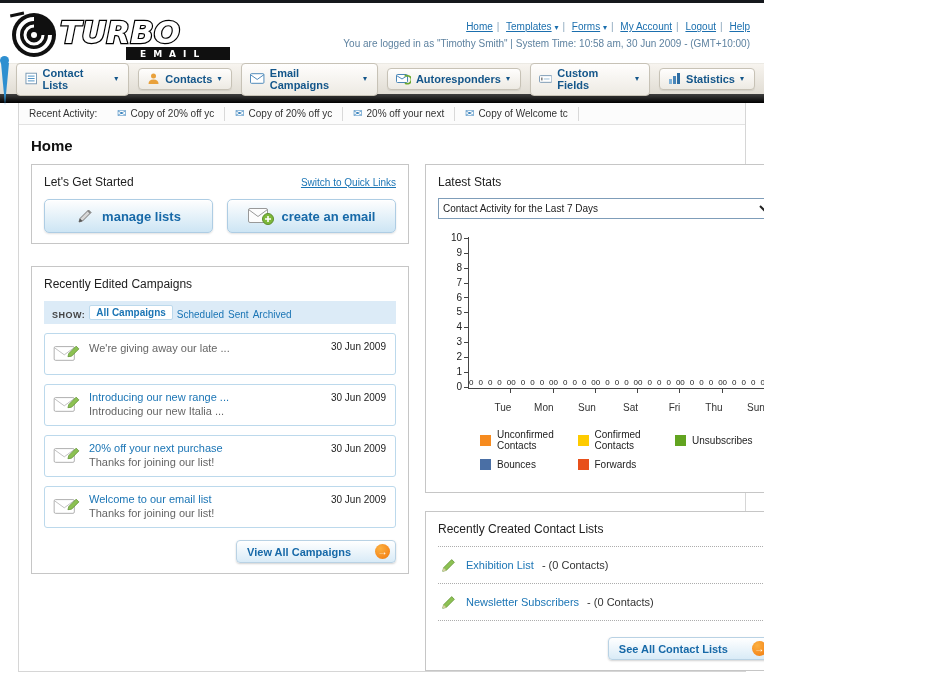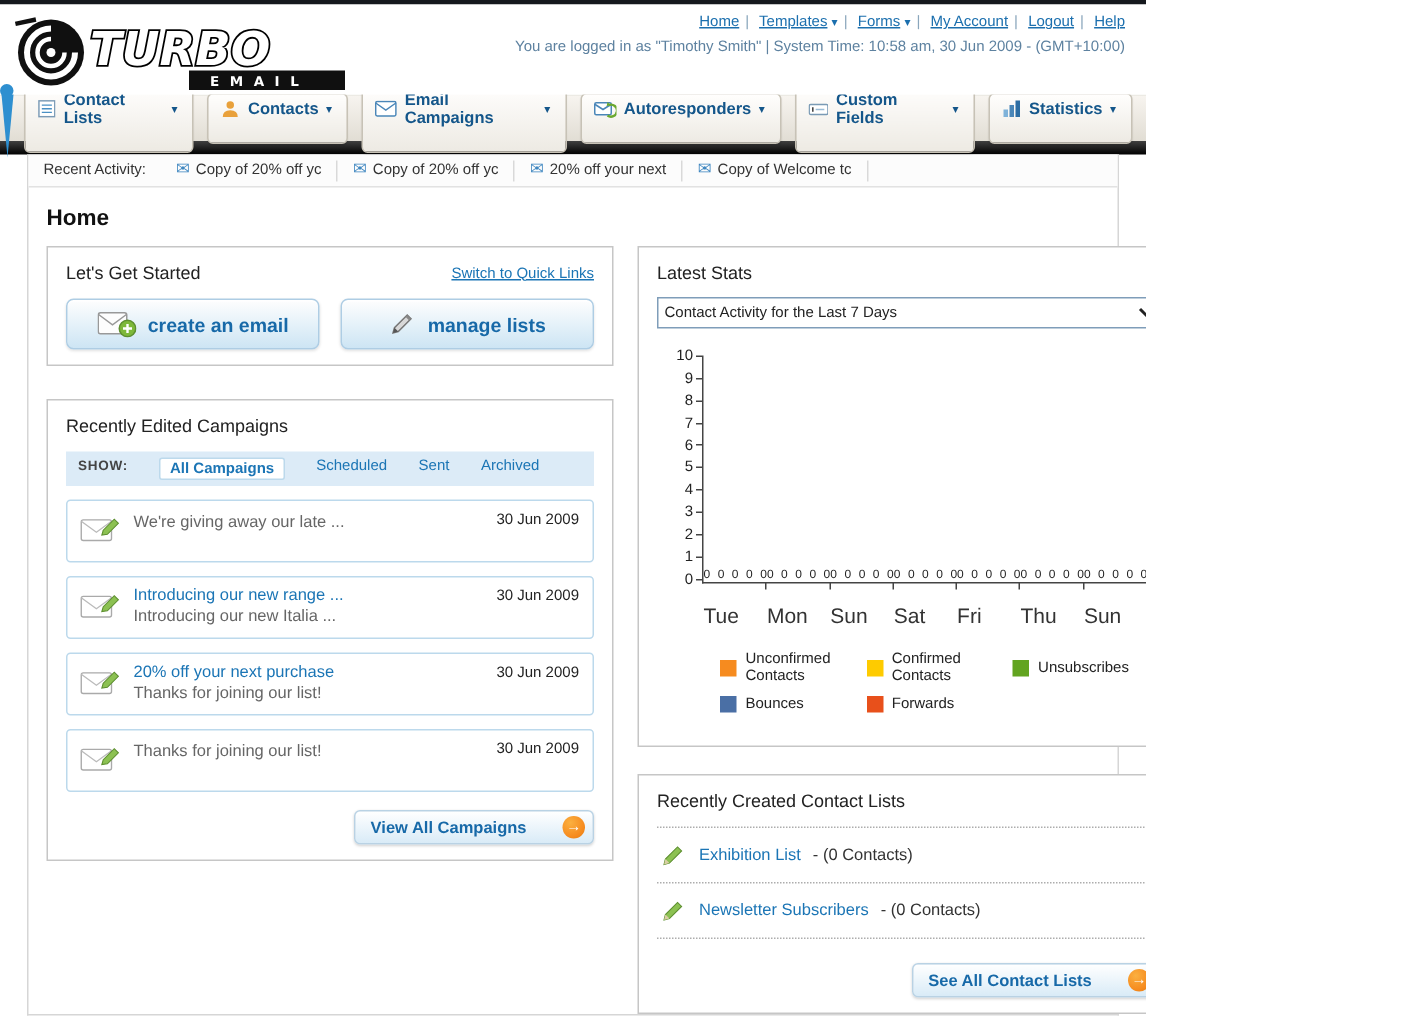--- a/index.html
+++ b/index.html
@@ -5,35 +5,35 @@
   * { box-sizing: border-box; }
   body { margin:0; background:#fff; font-family:"Liberation Sans","DejaVu Sans",sans-serif; }
   .page { position:relative; width:764px; height:683px; background:#fff; overflow:hidden; }
 
   .top-strip { height:3px; background:#15181d; }
 
   
   .header { position:relative; height:60px; background:#fff; }
   .logo { position:absolute; left:8px; top:4px; }
   .header-right { position:absolute; right:14px; top:6px; text-align:right; }
-  .top-links { font-size:10px; }
+  .top-links { font-size:10px;margin-top:12px; }
   .top-links a { color:#1b6fae; text-decoration:underline; cursor:pointer; }
   .top-links .caret { color:#1b6fae; font-size:8px; }
   .top-links .sep { color:#8aa6bc; margin:0 4px; }
   .login-info { margin-top:6px; font-size:10px; color:#5e82a0; }
   .credits { margin-top:3px; font-size:10px; color:#7fa0ba; }
 
   .edge-pin { position:absolute; left:0; top:56px; z-index:5; }
   .edge-pin .dot { width:9px; height:9px; border-radius:50%; background:#2e8fd0; }
   .edge-pin .tail { width:0; height:0; border-left:4px solid transparent; border-right:4px solid transparent; border-top:42px solid #2e8fd0; margin-left:0.5px; margin-top:-2px; }
   .edge-dot-right { position:absolute; right:-5px; top:4px; width:12px; height:12px; border-radius:50%; background:#2e8fd0; }
 
   
   .main-nav { height:31px; background:linear-gradient(#f7f4ef,#e1ddd4); display:flex; align-items:center; padding-left:16px; border-top:1px solid #eceae4; }
-  .nav-tab { display:inline-flex; align-items:center; gap:5px; padding:3px 10px 16px 8px; margin-right:9px; border:1px solid #c7c2b6; border-radius:4px; background:linear-gradient(#fffefd,#edeae3); font-size:11px; font-weight:bold; color:#14568a; cursor:pointer; box-shadow:0 1px 1px rgba(0,0,0,.08); }
+  .nav-tab { display:inline-flex; align-items:center; gap:5px; padding:3px 10px 4px 8px; margin-right:9px; border:1px solid #c7c2b6; border-radius:4px; background:linear-gradient(#fffefd,#edeae3); font-size:11px; font-weight:bold; color:#14568a; cursor:pointer; box-shadow:0 1px 1px rgba(0,0,0,.08); }
   .nav-tab .caret { font-size:8px; color:#14568a; }
   .black-bar { height:9px; background:linear-gradient(#404040,#000); }
 
   
   .wrapper { margin:0 18px; border:1px solid #d6d6d6; border-top:none; background:#fff; min-height:548px; padding-bottom:0; }
 
   .activity-bar { height:22px; display:flex; align-items:center; background:#fcfcfc; border-bottom:1px solid #e2e2e2; font-size:10px; padding-left:10px; color:#333; }
   .activity-label { margin-right:10px; }
   .activity-item { display:flex; align-items:center; gap:4px; padding:0 10px; border-right:1px solid #d9d9d9; height:14px; color:#333; cursor:pointer; }
   .activity-item .env { color:#3f87c0; font-size:11px; line-height:1; }
@@ -48,21 +48,21 @@
   .panel-title { font-size:12px; color:#222; }
 
   
   .gs-head { display:flex; justify-content:space-between; align-items:center; }
   .gs-link { font-size:10px; color:#1b75b5; text-decoration:underline; cursor:pointer; }
   .gs-buttons { display:flex; gap:14px; margin-top:10px; }
   .big-btn { flex:1; display:flex; align-items:center; justify-content:center; gap:8px; height:34px; border:1px solid #aecde4; border-radius:5px; background:linear-gradient(#fefefe,#cde5f4); color:#1769a8; font-weight:bold; font-size:13px; cursor:pointer; box-shadow:inset 0 1px 0 #fff, 0 1px 2px rgba(0,0,0,.12); }
 
   
   .campaigns { margin-top:22px; }
-  .camp-tabrow { display:flex; align-items:flex-start; gap:21px; background:#dcebf7; margin-top:10px; padding:4px 8px; font-size:10px; }
+  .camp-tabrow { display:flex; align-items:flex-end; gap:4px; background:#dcebf7; margin-top:10px; padding:4px 8px; font-size:10px; }
   .show-label { font-size:9px; font-weight:bold; color:#444; letter-spacing:.5px; }
   .camp-tab { color:#1b75b5; cursor:pointer; }
   .camp-tab.selected { background:#fff; border:1px solid #bcd9ec; padding:1px 6px; border-radius:2px; font-weight:bold; }
   .camp-item { position:relative; border:1px solid #bcd9ec; border-radius:3px; margin-top:9px; padding:6px 70px 6px 44px; min-height:42px; background:#fff; }
   .camp-icon { position:absolute; left:8px; top:8px; }
   .camp-title { font-size:11px; color:#1b75b5; cursor:pointer; display:block; }
   .camp-sub { font-size:11px; color:#666; margin-top:2px; }
   .camp-date { position:absolute; right:9px; top:7px; font-size:10px; color:#222; }
   .camp-footer { text-align:right; margin-top:12px; }
 
@@ -73,21 +73,21 @@
   .stats-select { width:100%; height:21px; font-size:10px; color:#222; border:1px solid #7f9db9; background:#fff; margin-top:9px; }
   .chart { margin-top:18px; }
   .chart-body { display:flex; padding-right:8px; }
   .y-axis { width:30px; flex:none; display:flex; flex-direction:column; justify-content:space-between; align-items:flex-end; height:160px; font-size:10px; color:#222; transform:translateY(-5px); }
   .y-tick::after { content:""; display:inline-block; width:4px; height:1px; background:#444; margin-left:2px; vertical-align:middle; }
   .plot { flex:1; height:152px; border-left:1px solid #444; border-bottom:1px solid #444; display:flex; align-items:flex-end; }
   .group { flex:1; position:relative; display:flex; flex-direction:column; align-items:center; justify-content:flex-end; height:100%; }
   .group::after { content:""; position:absolute; right:0; bottom:-5px; width:1px; height:5px; background:#444; }
   .zeros { display:flex; gap:5px; font-size:8px; color:#222; margin-bottom:1px; }
   .x-labels { margin-left:31px; margin-right:8px; display:flex; padding-top:5px; }
-  .x-label { flex:1; text-align:left; font-size:14px; color:#333; }
+  .x-label { flex:1; text-align:right; font-size:10px; color:#333; }
   .legend { margin:16px 0 4px 42px; display:flex; flex-wrap:wrap; }
   .legend-item { width:33.3%; display:flex; align-items:center; margin-bottom:8px; font-size:10px; color:#222; }
   .legend-swatch { width:11px; height:11px; margin-right:6px; flex:none; }
 
   
   .lists-panel { margin-top:18px; }
   .cl-list { border-top:1px dotted #adadad; margin-top:10px; }
   .cl-item { display:flex; align-items:center; gap:8px; padding:9px 2px; border-bottom:1px dotted #adadad; font-size:11px; color:#333; }
   .cl-item a { color:#1b75b5; cursor:pointer; }
   .cl-footer { text-align:right; margin-top:16px; }
@@ -219,35 +219,35 @@
 
       <div class="left-col">
 
         <div class="panel">
           <div class="gs-head">
             <span class="panel-title">Let's Get Started</span>
             <a class="gs-link">Switch to Quick Links</a>
           </div>
           <div class="gs-buttons">
             <button class="big-btn">
+              <svg width="18" height="18" viewBox="0 0 18 18">
+                  <path d="M3 15 L4 11.5 L12.5 3 L15 5.5 L6.5 14 Z" fill="#d8d8d8" stroke="#777" stroke-width="1"></path>
+                  <path d="M12.5 3 L15 5.5 L13.8 6.7 L11.3 4.2 Z" fill="#888"></path>
+                  <path d="M3 15 L4 11.5 L6.5 14 Z" fill="#555"></path>
+                </svg>
+              <span>manage lists</span>
+            </button>
+            <button class="big-btn">
               <svg width="26" height="18" viewBox="0 0 26 18">
                   <rect x="0.5" y="1.5" width="19" height="14" rx="1.5" fill="#fdfdfd" stroke="#999"></rect>
                   <path d="M0.5 2.5 L10 9.5 L19.5 2.5" fill="none" stroke="#999"></path>
                   <circle cx="20" cy="12" r="5.5" fill="#7db83a" stroke="#5d8f2f"></circle>
                   <path d="M20 9 v6 M17 12 h6" stroke="#fff" stroke-width="1.6"></path>
                 </svg>
               <span>create an email</span>
-            </button>
-            <button class="big-btn">
-              <svg width="18" height="18" viewBox="0 0 18 18">
-                  <path d="M3 15 L4 11.5 L12.5 3 L15 5.5 L6.5 14 Z" fill="#d8d8d8" stroke="#777" stroke-width="1"></path>
-                  <path d="M12.5 3 L15 5.5 L13.8 6.7 L11.3 4.2 Z" fill="#888"></path>
-                  <path d="M3 15 L4 11.5 L6.5 14 Z" fill="#555"></path>
-                </svg>
-              <span>manage lists</span>
             </button>
           </div>
         </div>
 
         <div class="panel campaigns">
           <div class="panel-title">Recently Edited Campaigns</div>
           <div class="camp-tabrow">
             <span class="show-label">SHOW:</span>
             <span class="camp-tab selected">All Campaigns</span>
             <span class="camp-tab">Scheduled</span>
@@ -283,20 +283,21 @@
             <a class="camp-title">20% off your next purchase</a>
             <div class="camp-sub">Thanks for joining our list!</div>
             <span class="camp-date">30 Jun 2009</span>
           </div>
           <div class="camp-item">
             <span class="camp-icon"><svg width="28" height="22" viewBox="0 0 30 24">
                   <rect x="1" y="5" width="22" height="15" rx="1.5" fill="#fff" stroke="#aaa"></rect>
                   <path d="M1 6 L12 14 L23 6" fill="none" stroke="#bbb"></path>
                   <path d="M16 16 L17 12.5 L25 4.5 L28 7.5 L20 15.5 Z" fill="#8cc152" stroke="#5d8f2f" stroke-width="0.8"></path>
                 </svg></span>
+            <a class="camp-title">Welcome to our email list</a>
             <div class="camp-sub">Thanks for joining our list!</div>
             <span class="camp-date">30 Jun 2009</span>
           </div>
 
           <div class="camp-footer">
             <button class="pill-btn">
               <span>View All Campaigns</span>
               <span class="arrow-circle">→</span>
             </button>
           </div>

